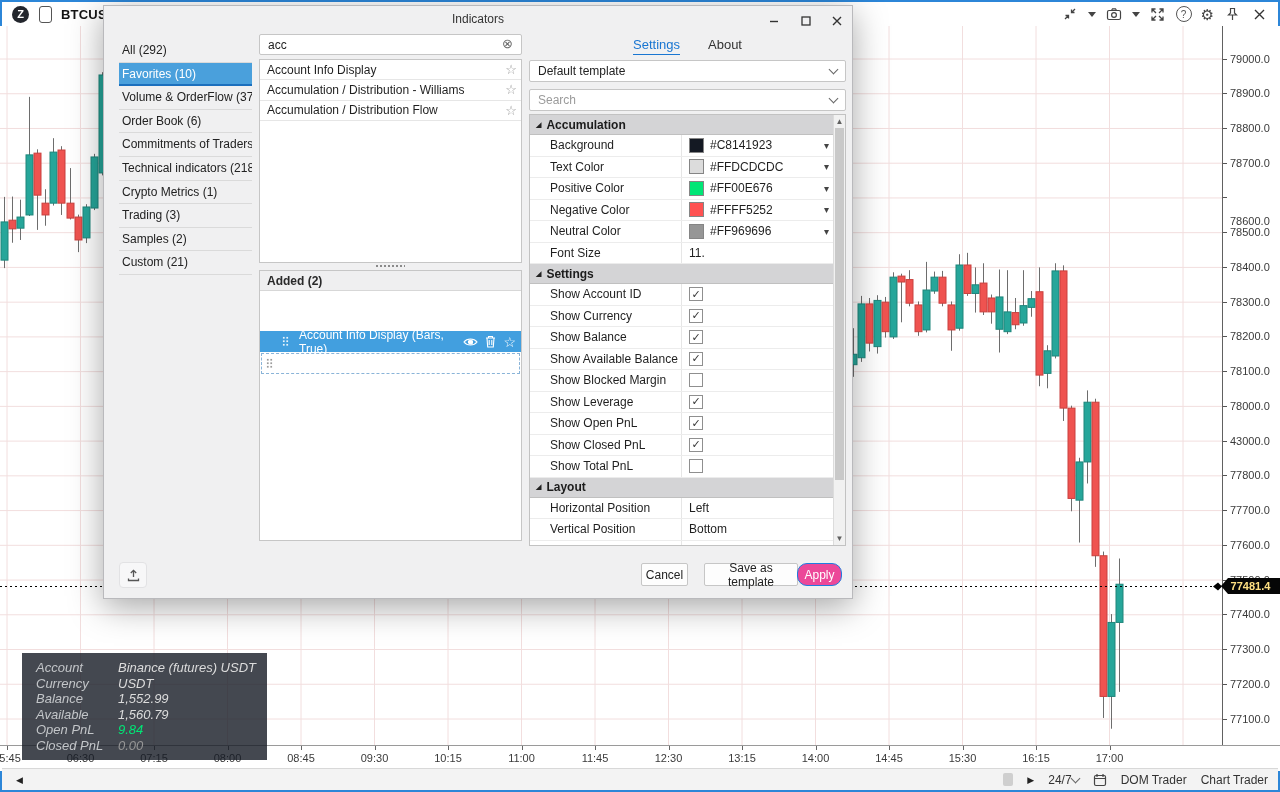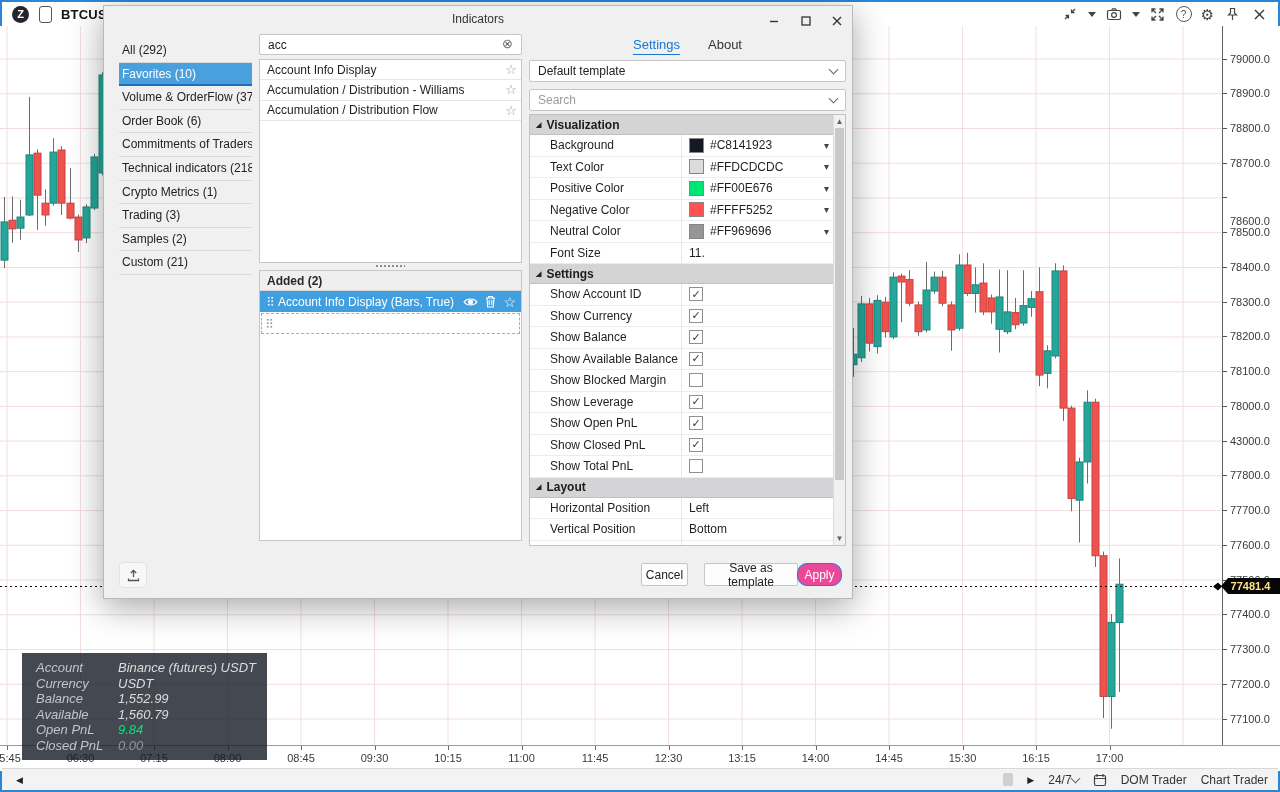--- a/index.html
+++ b/index.html
@@ -67,21 +67,21 @@
            padding:0 4px 0 7px;color:#1f1f1f;white-space:nowrap;overflow:hidden;}
   .res-star{margin-left:auto;color:#9a9a9a;font-size:13px;}
   .split-dots{position:absolute;left:271px;top:258px;width:30px;height:4px;
               background:radial-gradient(circle,#8a8a8a 0.9px,transparent 1.2px);
               background-size:4px 4px;background-repeat:repeat-x;}
   .added-wrap{position:absolute;left:155px;top:264px;width:263px;height:271px;background:#fff;
               border:1px solid #c6c6c6;box-sizing:border-box;}
   .added-h{height:19px;background:#efeff0;border-bottom:1px solid #d7d7d7;display:flex;
            align-items:center;padding-left:7px;font-weight:bold;color:#2a2a2a;}
   .added-sel{height:21px;background:#429fdf;color:#fff;display:flex;align-items:center;
-             padding:0 5px 0 7px;gap:4px;}
+             padding:0 5px 0 22px;gap:10px;margin-top:40px;}
   .drag{width:7px;height:11px;background:radial-gradient(circle,currentColor 1px,transparent 1.25px);
         background-size:3.5px 3.5px;flex:none;}
   .added-ic{margin-left:auto;display:flex;align-items:center;gap:7px;}
   .added-empty{height:19px;margin:1px;border:1px dashed #8ab4d8;display:flex;align-items:center;
                padding-left:4px;color:#8a8a8a;}
   .tabs{position:absolute;left:425px;top:31px;width:317px;display:flex;justify-content:center;
         gap:28px;font-size:13px;}
   .tab{color:#333;padding-bottom:2px;}
   .tab.active{color:#1976d2;border-bottom:1px solid #1976d2;}
   .combo{position:absolute;left:425px;height:22px;width:317px;box-sizing:border-box;background:#fff;
@@ -606,21 +606,21 @@
     </div>
     <div class="combo ph" style="top:83px;">
       <span>Search</span>
       <span class="chev"></span>
     </div>
 
     <div class="pgrid">
       <div class="pg-content" id="pgc">
           <div class="sec-h">
             <span class="sec-tri">◢</span>
-            <span>Visualization</span>
+            <span>Accumulation</span>
           </div>
           <div class="prow">
             <div class="pcell-l">Background</div>
             <div class="pcell-v">
               <span class="swatch" style="background: rgb(20, 25, 35);"></span>
               <span>#C8141923</span>
               <span class="pcaret">▾</span>
             </div>
           </div>
           <div class="prow">

